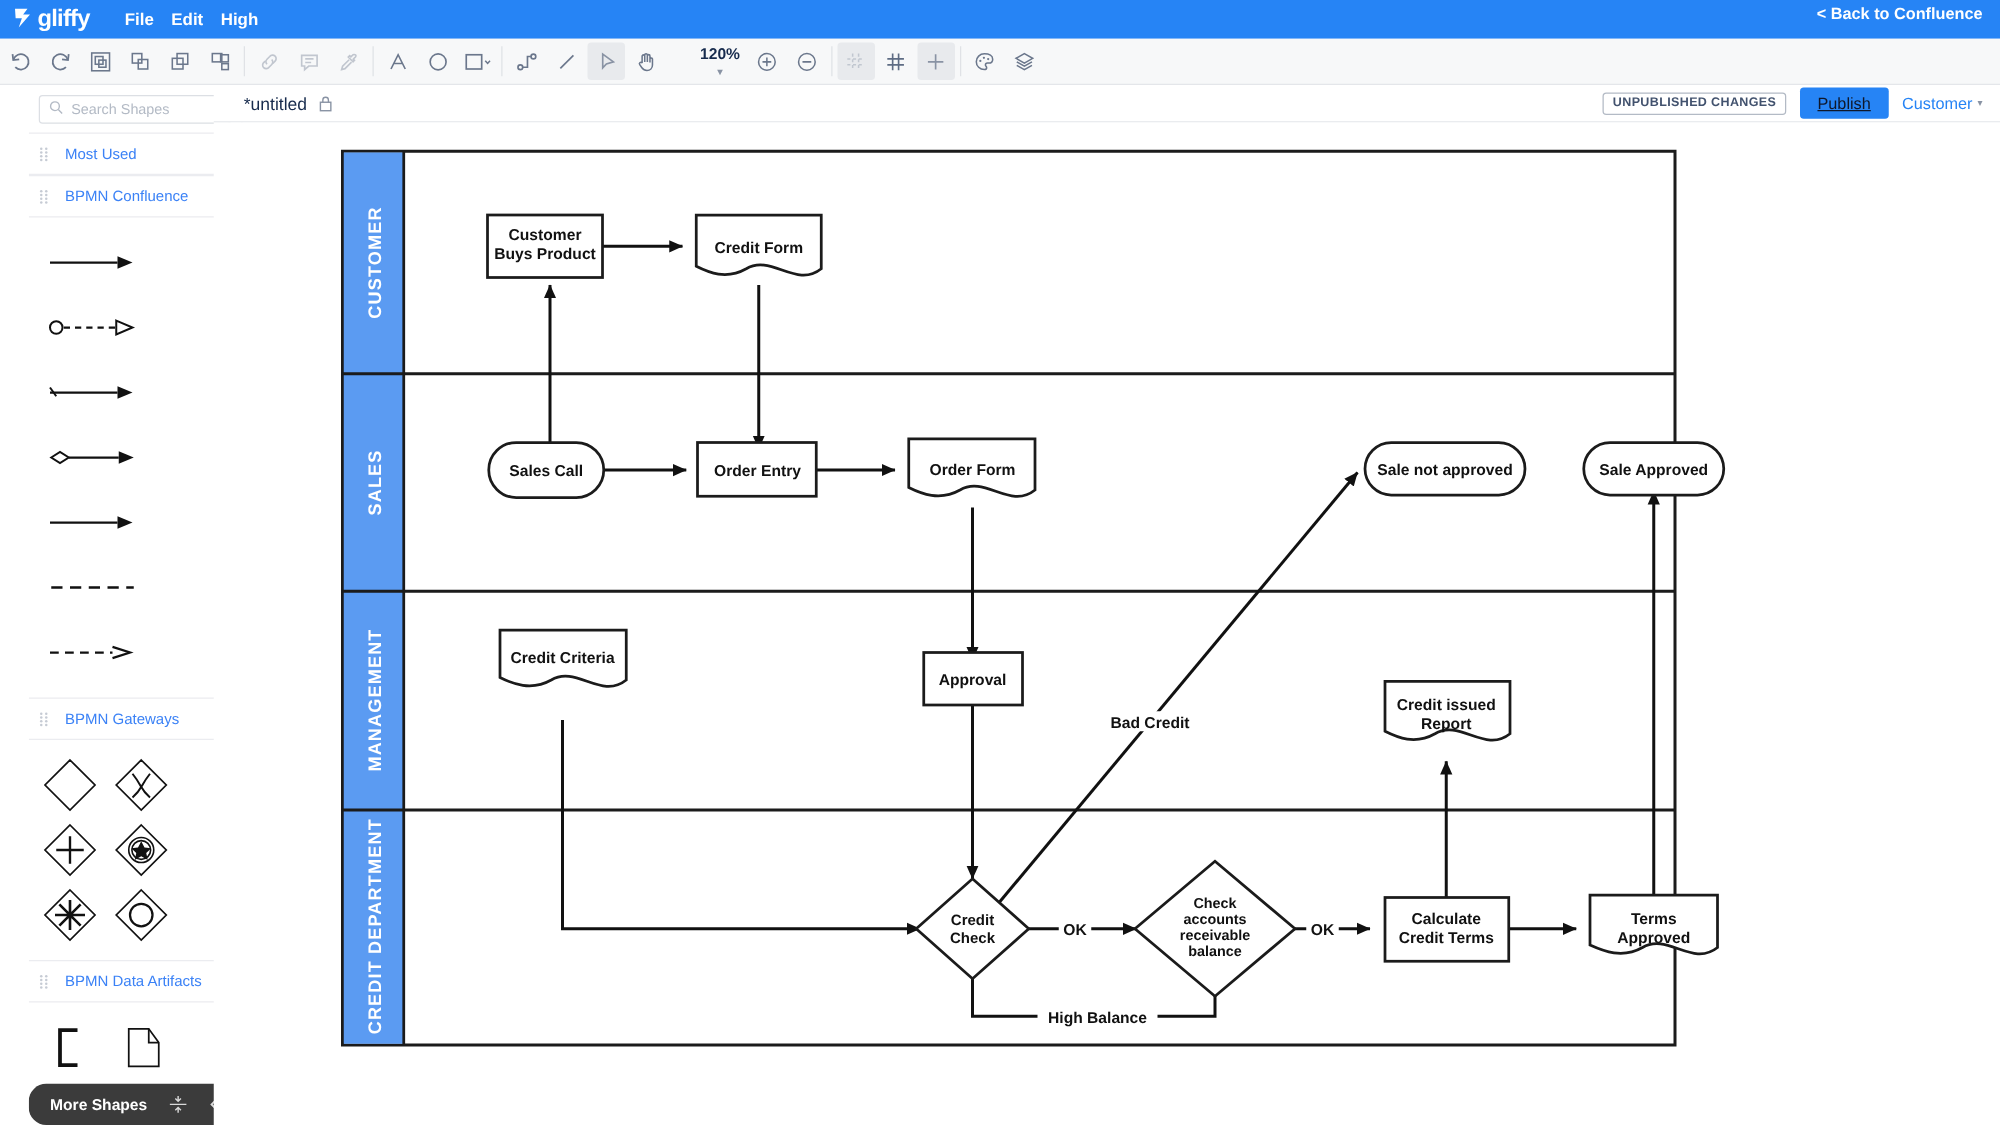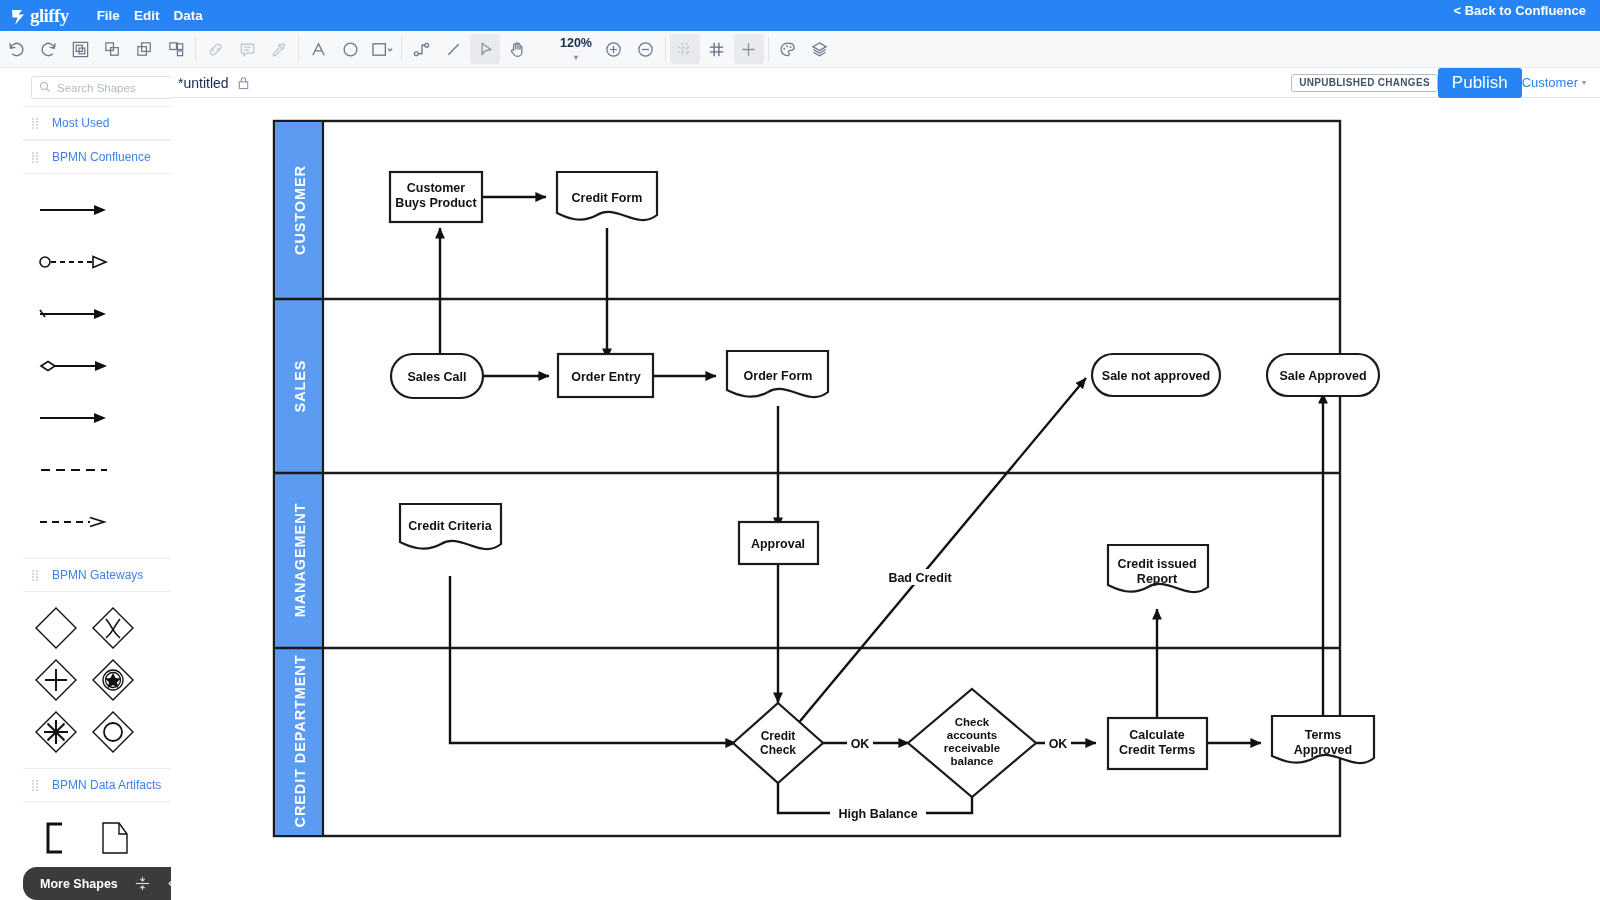--- a/index.html
+++ b/index.html
@@ -9,21 +9,21 @@
     background: #ffffff;
     overflow: hidden;
   }
   .app { position: relative; width: 1600px; height: 900px; }
 
   
   .topbar {
     position: absolute; left: 0; top: 0; width: 1600px; height: 31px;
     background: #2684f5; display: flex; align-items: center;
   }
-  .logo-wrap { display: flex; align-items: flex-end; margin-left: 9px; font-family: Liberation Serif, serif; }
+  .logo-wrap { display: flex; align-items: flex-start; margin-left: 9px; }
   .logo-mark { width: 19px; height: 19px; position: relative; }
   .logo-text {
     color: #fff; font-size: 19px; font-weight: 700; letter-spacing: -0.6px;
     margin-left: 2px;
   }
   .menu { display: flex; margin-left: 26px; gap: 10px; }
   .menu-item {
     color: #ffffff; font-size: 13.5px; font-weight: 700; cursor: pointer;
     padding: 4px 2px;
   }
@@ -103,35 +103,36 @@
   }
   .ms-icon { color: #d9d9d9; margin-right: 14px; display: flex; }
 
   
   .docbar {
     position: absolute; left: 171px; top: 68px; width: 1429px; height: 30px;
     background: #fff; border-bottom: 1px solid #e4e6ea;
     display: flex; align-items: center;
   }
   .doc-title {
-    font-size: 14px; color: #172b4d; margin-left: 7px;
+    font-size: 14px; color: #172b4d; margin-left: 24px;
   }
   .lock-icon { margin-left: 8px; color: #8993a4; display: flex; }
   .doc-right {
-    margin-left: auto; display: flex; align-items: center; 
+    margin-left: auto; display: flex; align-items: center; gap: 11px;
     margin-right: 14px;
   }
   .badge {
     border: 1px solid #b3bac5; border-radius: 3px; padding: 2px 7px 3px 7px;
     font-size: 10px; font-weight: 700; letter-spacing: 0.3px; color: #42526e;
   }
   .publish-btn {
-    background: #2684f5; color: #ffffff; border: none; border-radius: 3px;
-    font-size: 17px; padding: 5px 14px; cursor: pointer;
+    background: #2684f5; color: #0f172a; border: none; border-radius: 3px;
+    font-size: 13px; padding: 5px 14px; cursor: pointer;
     font-family: "Liberation Sans", sans-serif;
+    text-decoration: underline;
   }
   .options-btn {
     color: #2684f5; font-size: 13px; cursor: pointer;
     display: flex; align-items: center; gap: 4px;
   }
 
   
   .canvas {
     position: absolute; left: 171px; top: 98px; width: 1429px; height: 802px;
     background: #ffffff; overflow: hidden;
@@ -160,21 +161,21 @@
       <span class="logo-mark">
         <svg width="19" height="19" viewBox="0 0 19 19">
           <path d="M3 2 L13 2 L9.5 6.5 L15 6.5 L6 17 L8.5 9.5 L3.5 9.5 Z" fill="#ffffff"></path>
         </svg>
       </span>
       <span class="logo-text">gliffy</span>
     </div>
     <div class="menu">
       <span class="menu-item">File</span>
       <span class="menu-item">Edit</span>
-      <span class="menu-item">Data</span>
+      <span class="menu-item">High</span>
     </div>
     <div class="back-link">&lt; Back to Confluence</div>
   </div>
 
   <div class="toolbar">
     <div class="tb-group">
       <div class="tb-btn" title="Undo">
         <svg width="19" height="19" viewBox="0 0 20 20" fill="none" stroke="currentColor" stroke-width="1.5">
           <path d="M4 8 a6.5 6.5 0 1 1 1.5 6.5"></path>
             <path d="M3.2 3.5 L3.8 8.5 L8.8 7.8"></path>

